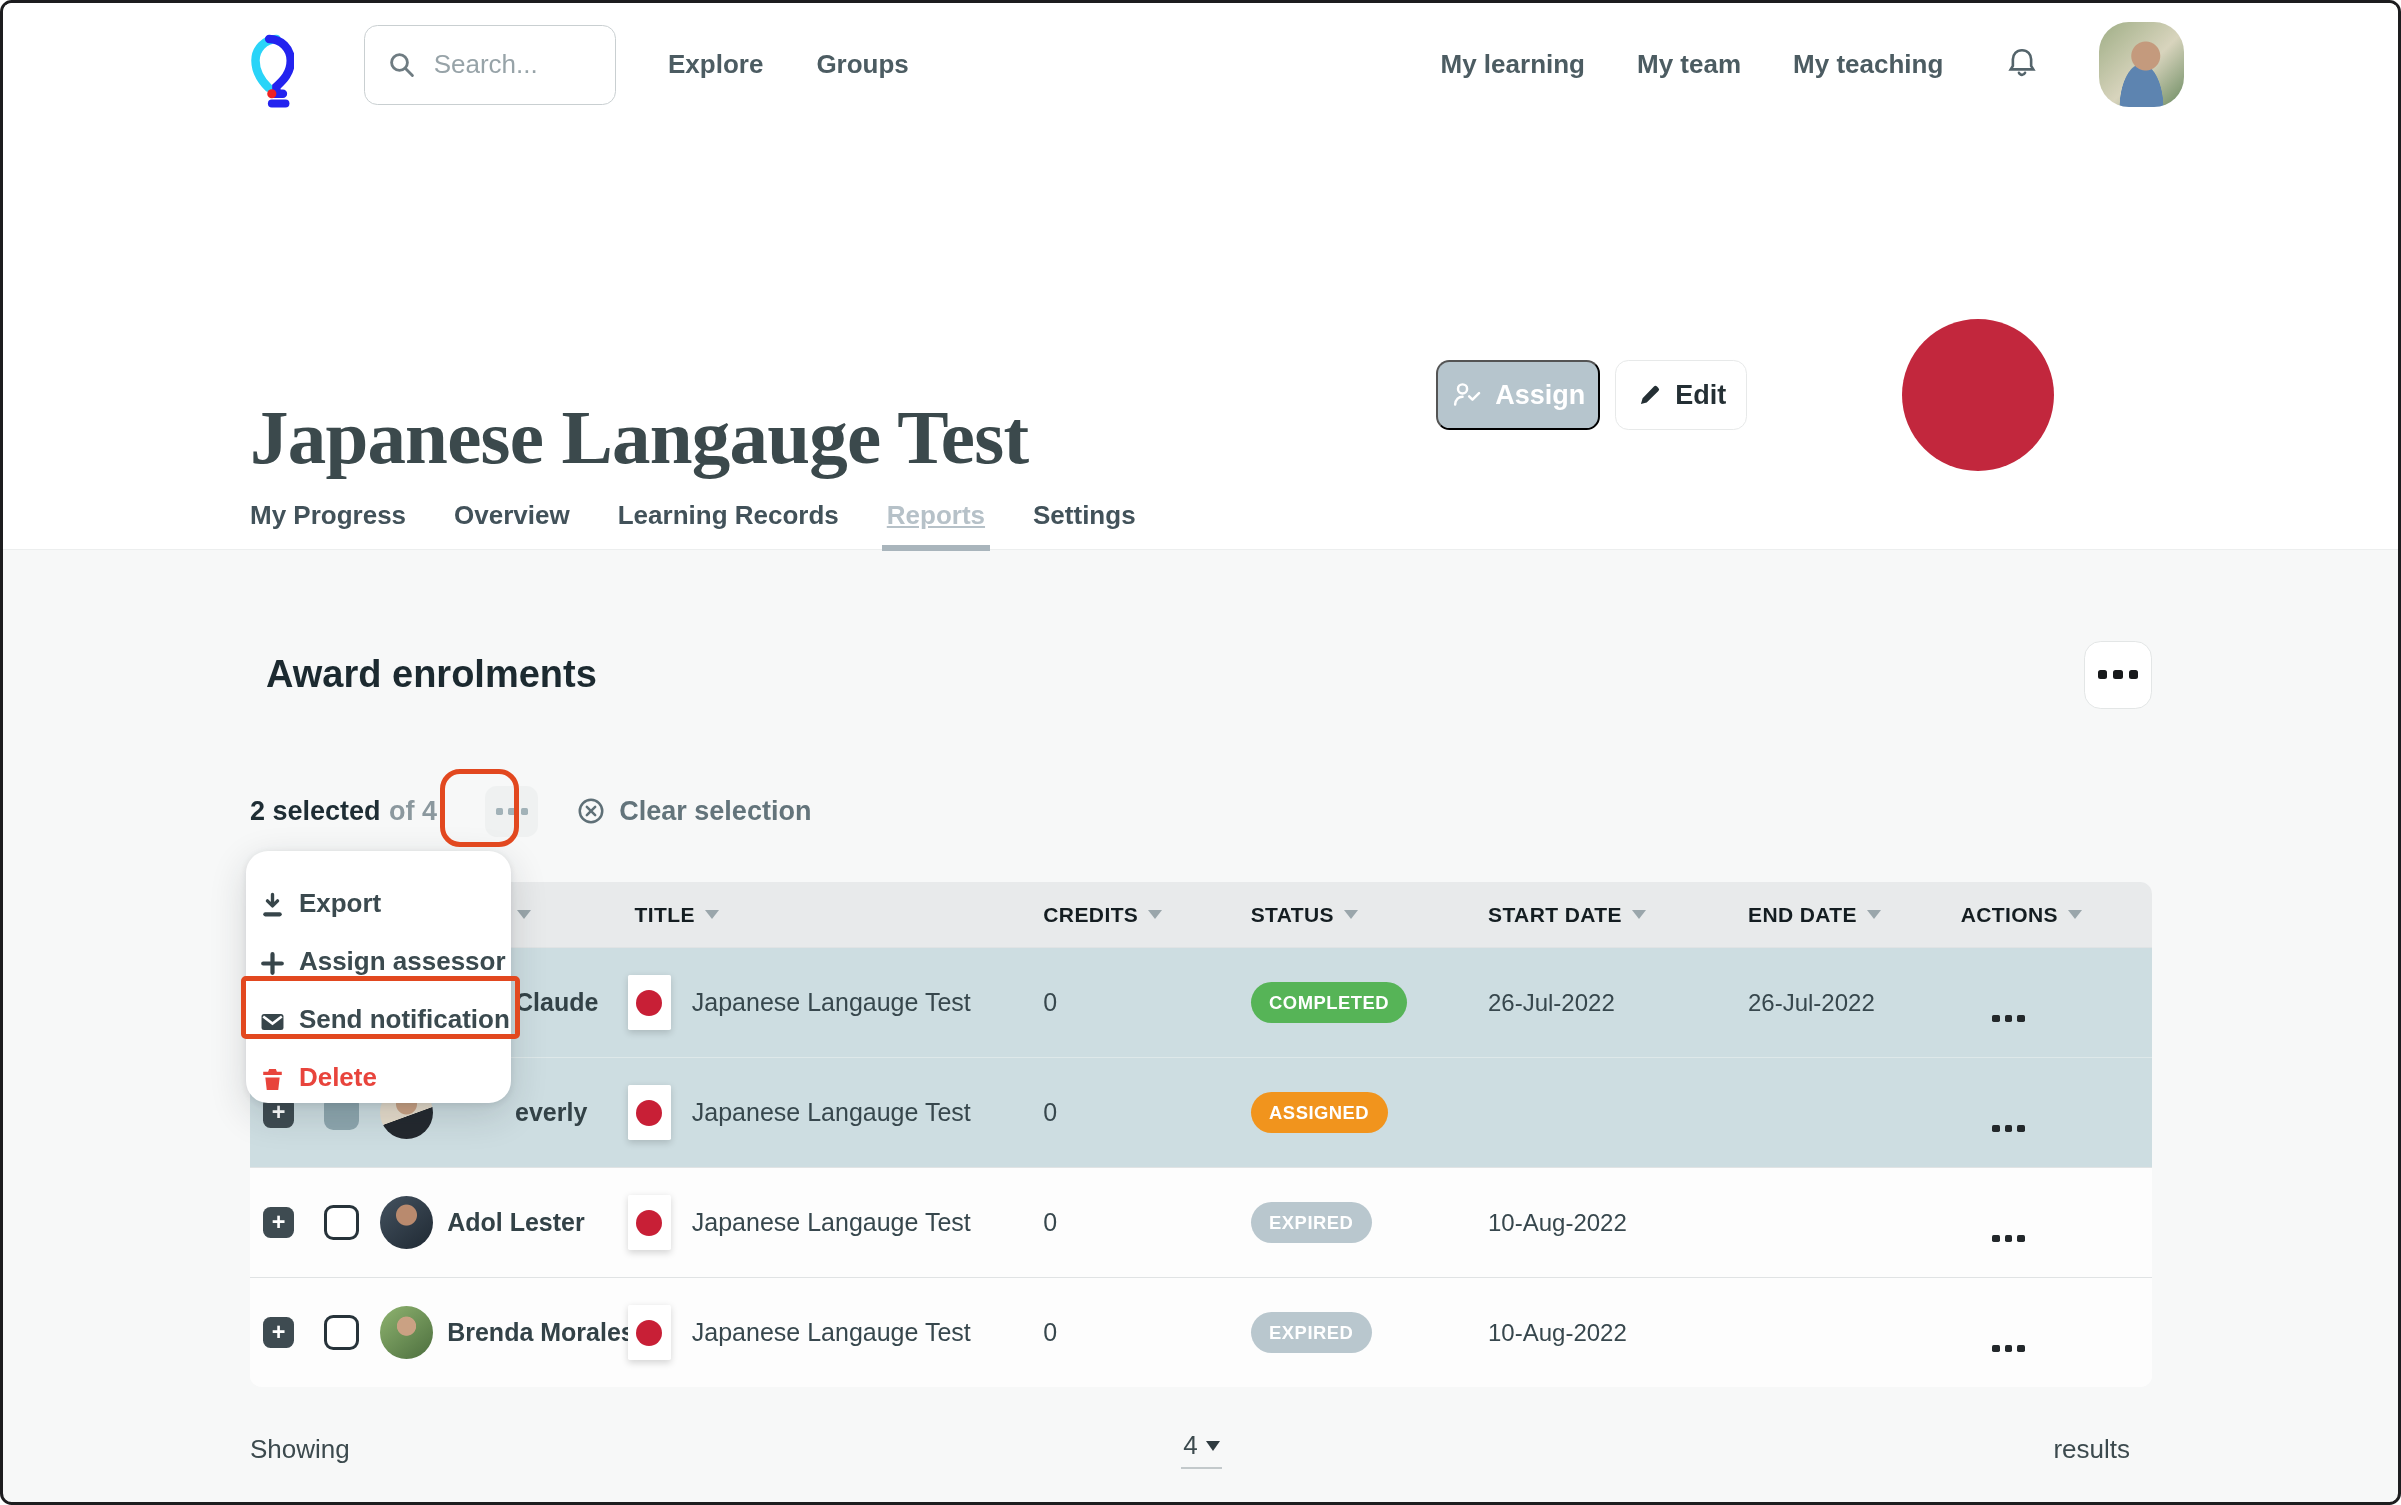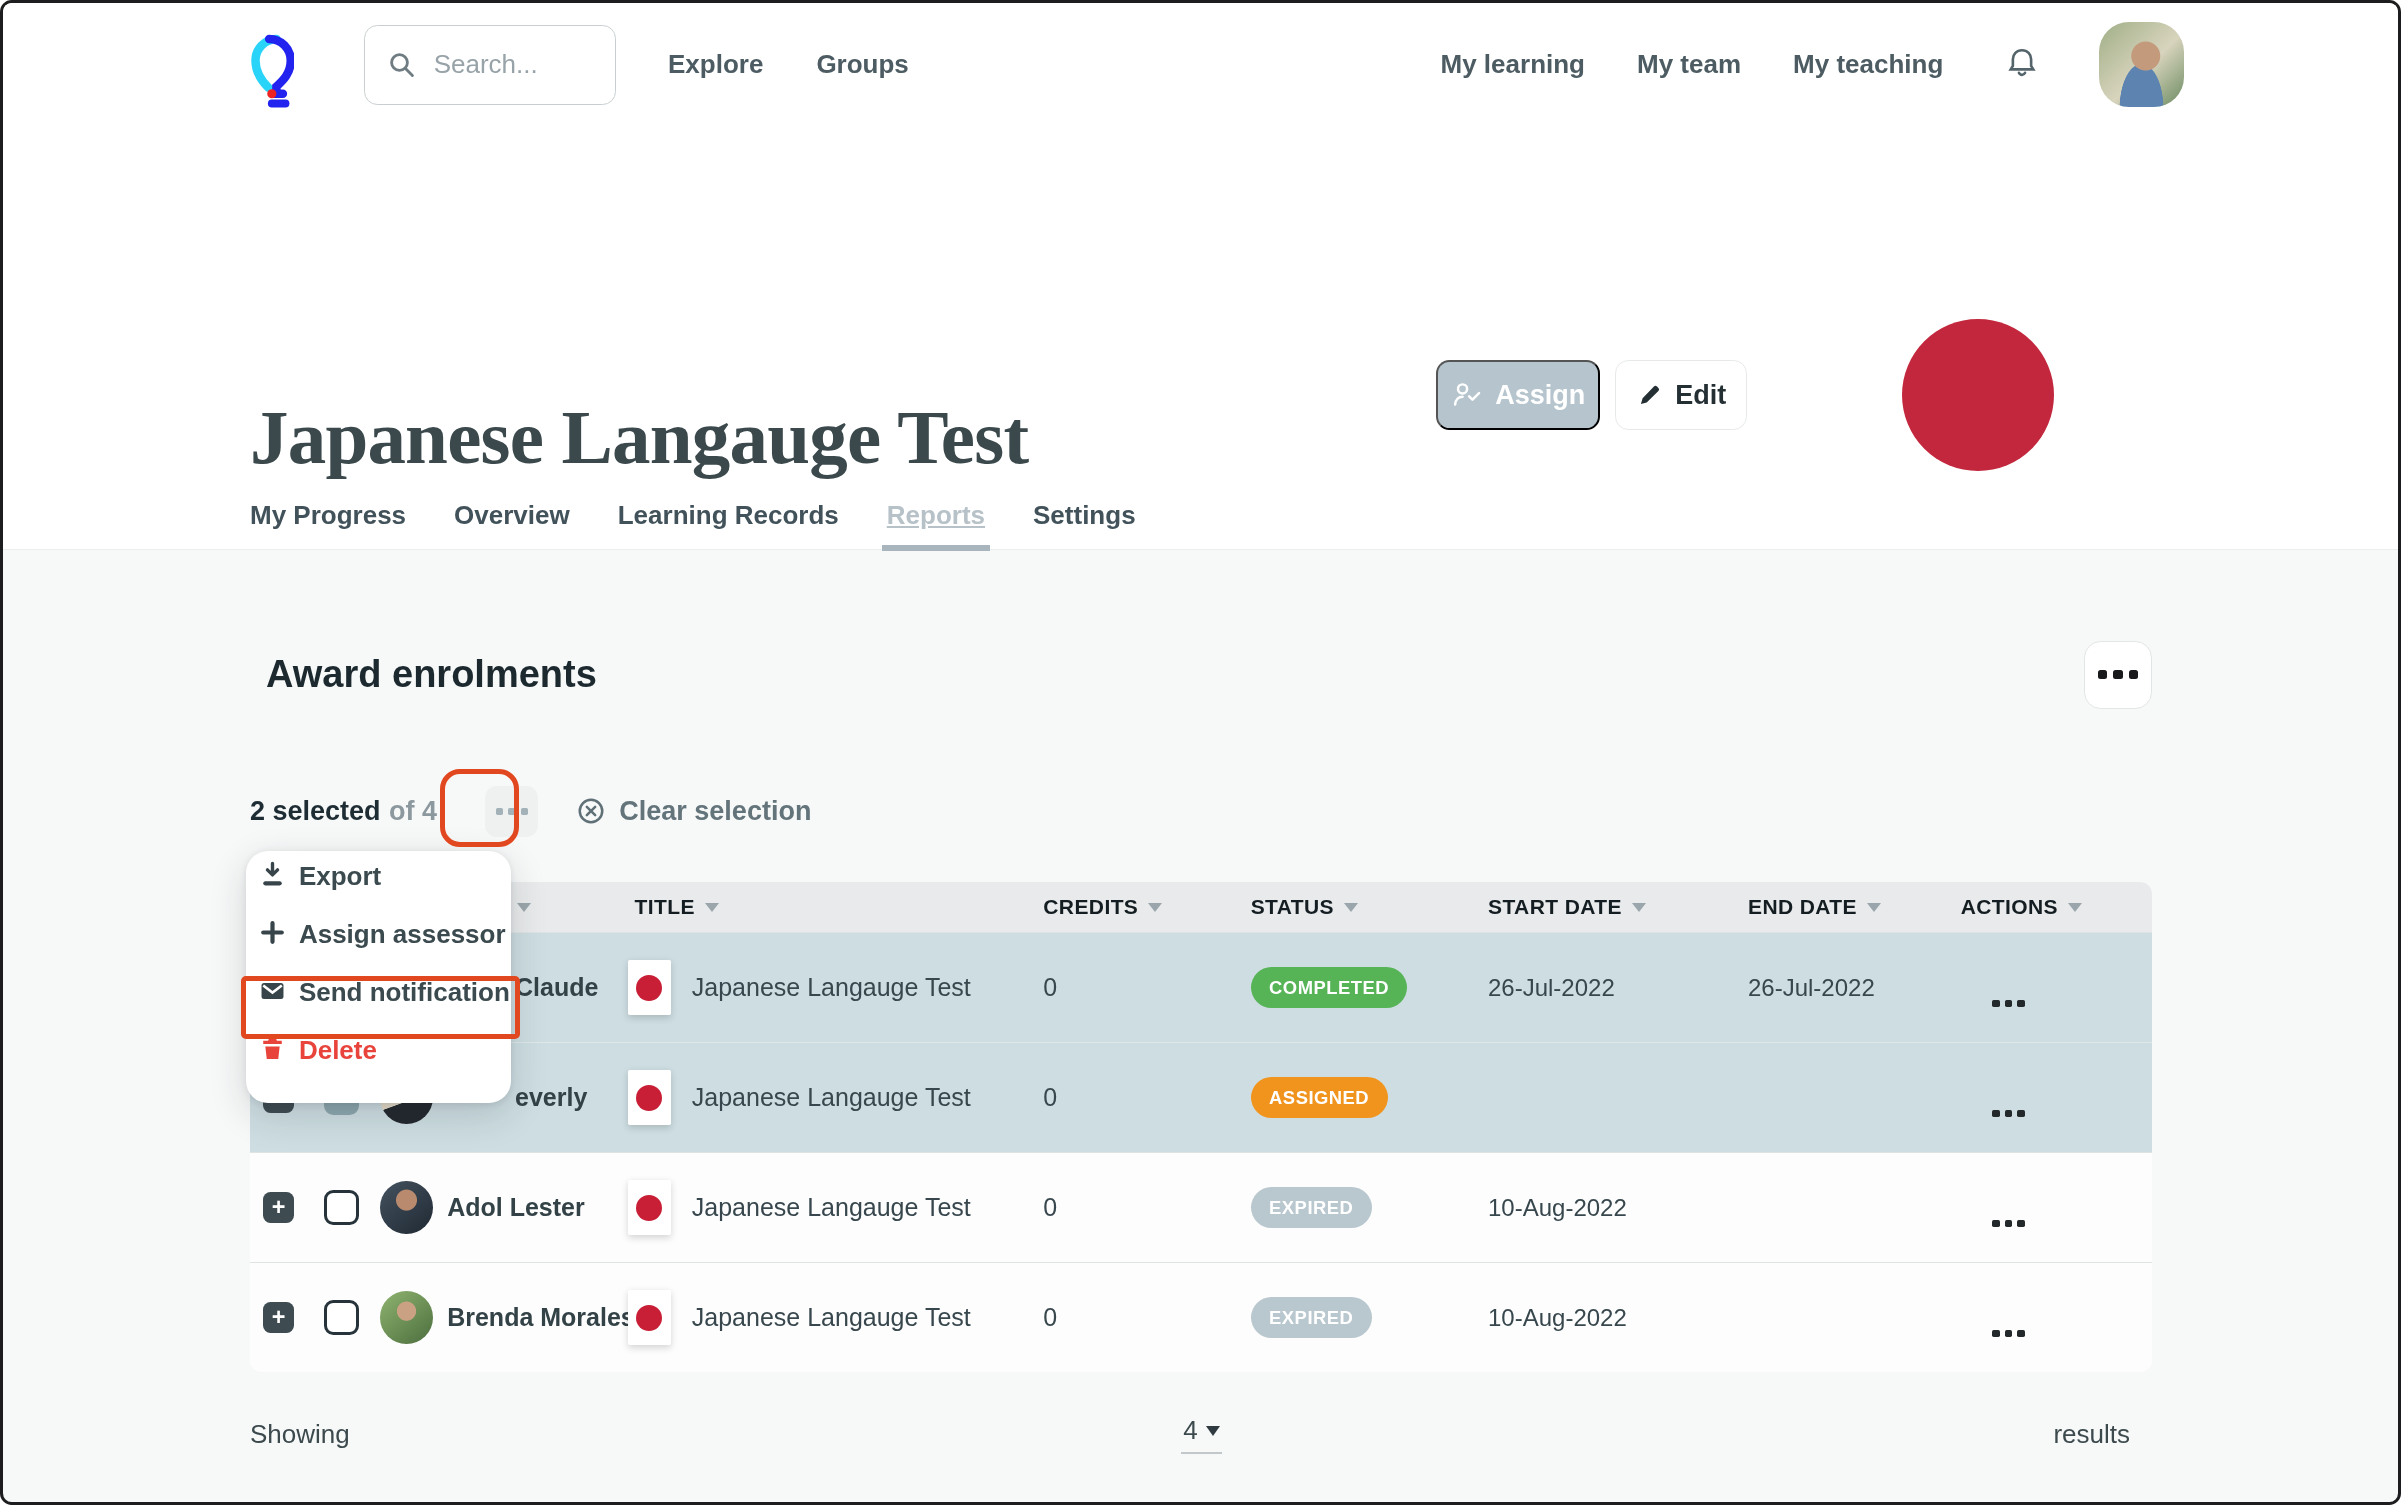--- a/index.html
+++ b/index.html
@@ -47,21 +47,21 @@
   .sel-bold{font-weight:800;color:#1e2d34;}
   .sel-rest{color:#8b989e;margin-left:8.3px;font-weight:600;}
   .sel-more-wrap{position:relative;width:79px;height:78px;margin-left:35px;flex:0 0 auto;}
   .sel-more-btn{position:absolute;left:13.4px;top:14px;width:53px;height:51px;border-radius:11.7px;background:#eff1f1;display:flex;align-items:center;justify-content:center;gap:5px;cursor:pointer;}
   .sel-more-btn i{width:7.5px;height:7.5px;background:#a2b2b8;border-radius:1.7px;}
   .sel-clear{display:flex;align-items:center;gap:13.4px;margin-left:25px;color:#63747b;font-size:27px;font-weight:600;cursor:pointer;}
 
   
   .table{margin-top:32px;background:#fdfdfd;border-radius:11.7px;overflow:hidden;}
   .grid{display:grid;grid-template-columns:57px 68px 63px 184px 413px 209px 234px 259px 217px 1fr;align-items:center;}
-  .thead{height:50px;background:#e8eaeb;font-size:21px;font-weight:800;color:#141d21;letter-spacing:0.4px;}
+  .thead{height:65px;background:#e8eaeb;font-size:21px;font-weight:800;color:#141d21;letter-spacing:0.4px;}
   .th{display:flex;align-items:center;gap:10px;white-space:nowrap;cursor:pointer;}
   .th-user{grid-column:1/5;padding-left:267px;}
   .pad-title{padding-left:12.5px;}  .pad-credits{padding-left:8.3px;}
   .pad-status{padding-left:6.7px;}  .pad-start{padding-left:10px;}
   .pad-end{padding-left:11px;}    .pad-actions{padding-left:6.7px;}
   .caret{width:0;height:0;border-left:7.5px solid transparent;border-right:7.5px solid transparent;border-top:9.2px solid #9aa6ab;flex:0 0 auto;}
 
   .row{height:109px;background:#fdfdfd;border-top:1.7px solid #e0e3e4;}
   .row.selected{background:var(--row-selected,#cddde1);}
   .row.selected + .row.selected{border-top-color:#dee8e9;}
@@ -93,21 +93,21 @@
   .cell-actions{display:flex;gap:5px;padding-left:38px;margin-top:32px;cursor:pointer;}
   .cell-actions i{width:7.5px;height:7.5px;background:#23282b;border-radius:1.7px;}
 
   
   .footer{display:flex;justify-content:space-between;align-items:center;gap:11.7px;margin-top:43px;padding-right:22px;font-size:26px;color:#3c4a4e;}
   .results-dd{display:flex;align-items:center;gap:8.3px;border-bottom:2.5px solid #c3c9cb;padding:0 2.5px 5.8px;cursor:pointer;}
   .caret-dark{width:0;height:0;border-left:7.5px solid transparent;border-right:7.5px solid transparent;border-top:10px solid #2f3b40;}
 
   
   .menu{position:absolute;left:243px;top:848px;width:265px;border-radius:22px;background:#fff;box-shadow:0 11.7px 37px rgba(30,40,45,.16),0 1.7px 6.7px rgba(30,40,45,.10);padding:10px 0;z-index:10;}
-  .menu-item{display:flex;align-items:flex-start;gap:12.5px;height:58px;padding:0 13.4px;font-size:26px;color:#3b4a4f;font-weight:600;cursor:pointer;white-space:nowrap;}
+  .menu-item{display:flex;align-items:flex-end;gap:12.5px;height:58px;padding:0 13.4px;font-size:26px;color:#3b4a4f;font-weight:600;cursor:pointer;white-space:nowrap;}
   .menu-item .mi{display:flex;flex:0 0 auto;color:#37454a;}
   .menu-item.danger{color:#e8443c;}
   .menu-item.danger .mi{color:#e8443c;}
 
   
   .ring{position:absolute;border:5px solid var(--accent,#e2481f);box-sizing:border-box;z-index:11;pointer-events:none;background:transparent;}
   .ring-btn{left:437px;top:766px;width:79px;height:78px;border-radius:20px;}
   .ring-item{left:238px;top:973px;width:279px;height:63px;border-radius:5px;}
 </style>
 </head>

